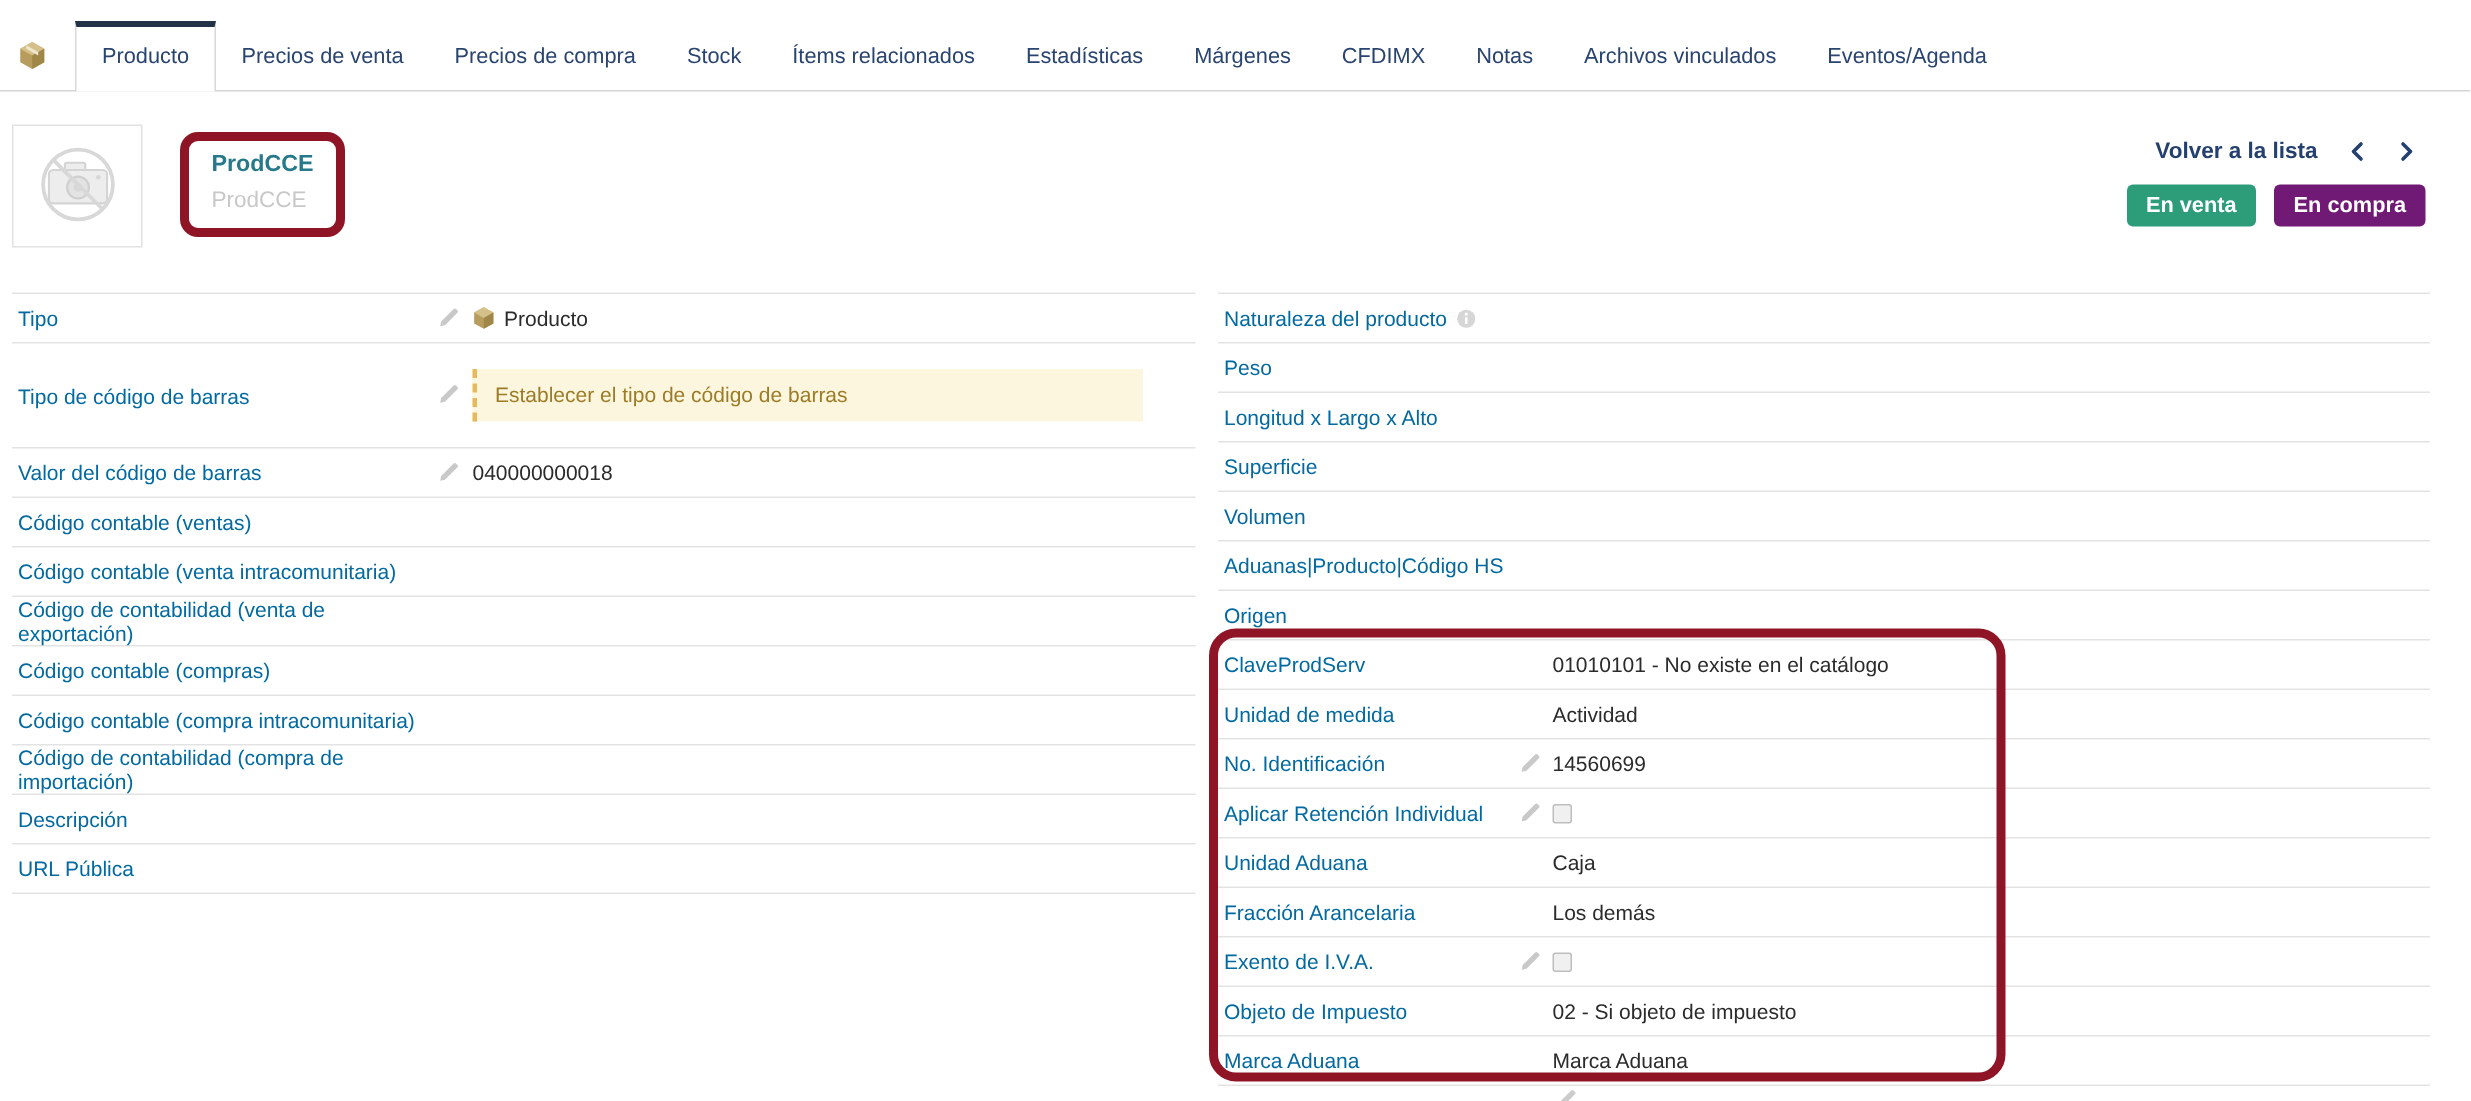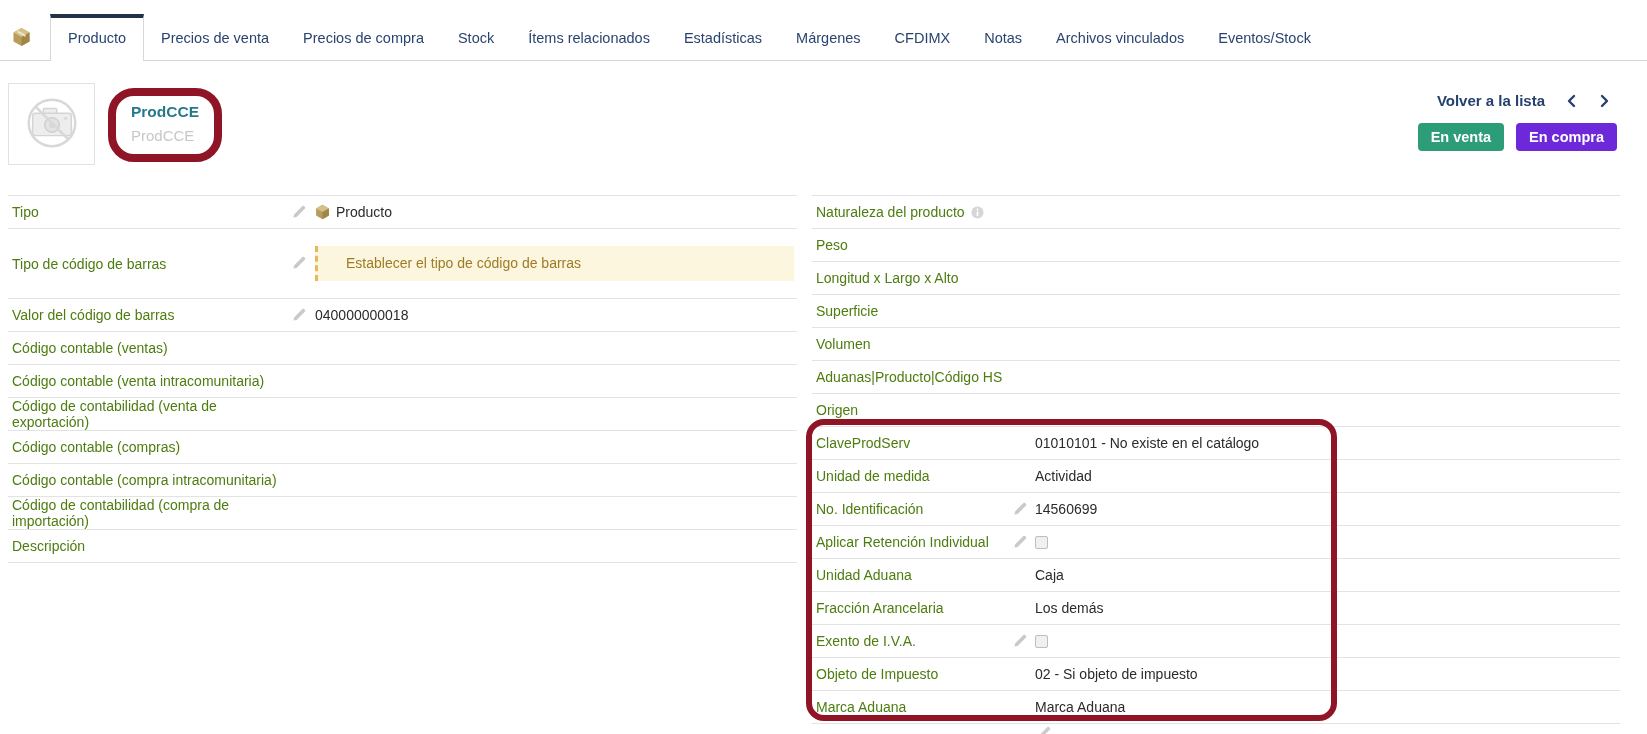--- a/index.html
+++ b/index.html
@@ -23,22 +23,22 @@
     background:#fff;border-top:4px solid #223247;
     border-left:1px solid #d8d8d8;border-right:1px solid #d8d8d8;
     height:47px;margin-bottom:-1px;
   }
   
   .photo{
     position:absolute;left:8px;top:83px;width:87px;height:82px;box-sizing:border-box;
     border:1px solid #e2e2e2;background:#fff;display:flex;align-items:center;justify-content:center;
   }
   .ref-block{
-    position:absolute;left:108px;top:88px;box-sizing:border-box;
-    border:8px solid #14b8a6;border-radius:26px;background:#fff;
+    position:absolute;left:120px;top:88px;box-sizing:border-box;
+    border:6px solid #14b8a6;border-radius:12px;background:#fff;
     padding:7px 15px 9px 15px;min-width:106px;
   }
   .ref-line{font-size:15.5px;font-weight:bold;color:#26798a;line-height:18px;}
   .label-line{font-size:15px;color:#c8c8c8;line-height:18px;margin-top:6px;}
   .back-row{
     position:absolute;top:92px;right:36px;display:flex;align-items:center;gap:20px;
   }
   .back-link{font-size:15px;font-weight:bold;color:#24406e;cursor:pointer;white-space:nowrap;}
   .chev{display:flex;align-items:center;cursor:pointer;}
   .badges{position:absolute;top:123px;right:30px;display:flex;gap:12px;}
@@ -48,30 +48,30 @@
   }
   
   .ftable{position:absolute;top:195px;border-top:1px solid #e3e3e3;box-sizing:border-box;}
   .ftable.left{left:8px;width:789px;}
   .ftable.right{left:812px;width:808px;}
   .frow{
     display:flex;align-items:center;min-height:33px;box-sizing:border-box;
     border-bottom:1px solid #e3e3e3;font-size:14px;
   }
   .frow.tall{min-height:70px;align-items:center;}
-  .flabel{color:#4d7c0f;display:flex;align-items:center;gap:6px;padding-left:4px;box-sizing:border-box;}
+  .flabel{color:#0369a1;display:flex;align-items:center;gap:6px;padding-left:4px;box-sizing:border-box;}
   .left .flabel{flex:0 0 283px;}
   .right .flabel{flex:0 0 200px;}
   .pslot{display:flex;align-items:center;}
   .left .pslot{flex:0 0 24px;}
   .right .pslot{flex:0 0 23px;}
   .fvalue{color:#2b2b2b;display:flex;align-items:center;gap:6px;}
   .warning-box{
     background:#fcf6de;border-left:3px dashed #e6b95f;color:#9c7c26;
-    padding:9px 28px;width:420px;line-height:17px;
+    padding:9px 12px;width:420px;line-height:17px;
   }
   .checkbox{
     width:13px;height:13px;box-sizing:border-box;border:1px solid #bdbdbd;
     background:#f0f0f0;border-radius:2px;display:inline-block;
   }
   
   .annotation-box{
     position:absolute;left:806px;top:419px;width:531px;height:302px;box-sizing:border-box;
     border:6px solid #8f1526;border-radius:18px;pointer-events:none;
   }
@@ -95,21 +95,21 @@
         <div class="tab active">Producto</div>
         <div class="tab">Precios de venta</div>
         <div class="tab">Precios de compra</div>
         <div class="tab">Stock</div>
         <div class="tab">Ítems relacionados</div>
         <div class="tab">Estadísticas</div>
         <div class="tab">Márgenes</div>
         <div class="tab">CFDIMX</div>
         <div class="tab">Notas</div>
         <div class="tab">Archivos vinculados</div>
-        <div class="tab">Eventos/Stock</div>
+        <div class="tab">Eventos/Agenda</div>
       </div>
   </div>
 
   <div class="photo">
     <svg width="62" height="56" viewBox="0 0 64 56">
       <rect x="23" y="12" width="14" height="7" rx="1.5" fill="#ededed" stroke="#d4d4d4" stroke-width="1.5"></rect>
       <rect x="12" y="17" width="40" height="23" rx="3" fill="#ededed" stroke="#d4d4d4" stroke-width="1.5"></rect>
       <circle cx="32" cy="29" r="7.5" fill="#e3e3e3" stroke="#cfcfcf" stroke-width="1.5"></circle>
       <circle cx="32" cy="29" r="3" fill="#d8d8d8"></circle>
       <circle cx="46" cy="22" r="1.6" fill="#d8d8d8"></circle>
@@ -132,21 +132,21 @@
     </span>
     <span class="chev">
       <svg width="13" height="14" viewBox="0 0 13 14">
           <polyline points="4,2 9,7 4,12" fill="none" stroke="#24406e" stroke-width="2.4" stroke-linecap="round" stroke-linejoin="round"></polyline>
         </svg>
     </span>
   </div>
 
   <div class="badges">
     <span class="badge" style="background: rgb(44, 157, 120);">En venta</span>
-    <span class="badge" style="background: #6d28d9;">En compra</span>
+    <span class="badge" style="background: #701a75;">En compra</span>
   </div>
 
   <div class="ftable left">
       <div class="frow">
         <div class="flabel">Tipo</div>
         <div class="pslot">
           <svg width="15" height="15" viewBox="0 0 16 16" style="cursor:pointer">
             <path d="M12.2 1.1c.5-.5 1.2-.5 1.7 0l1 1c.5.5.5 1.2 0 1.7L6 12.7l-3.4.7.7-3.4z" fill="#c9c9c9"></path>
           </svg>
         </div>
@@ -207,20 +207,25 @@
       <div class="frow">
         <div class="flabel">Código de contabilidad (compra de importación)</div>
         <div class="pslot"></div>
         <div class="fvalue"></div>
       </div>
       <div class="frow">
         <div class="flabel">Descripción</div>
         <div class="pslot"></div>
         <div class="fvalue"></div>
       </div>
+      <div class="frow">
+        <div class="flabel">URL Pública</div>
+        <div class="pslot"></div>
+        <div class="fvalue"></div>
+      </div>
     </div>
   <div class="ftable right">
       <div class="frow">
         <div class="flabel">Naturaleza del producto<svg width="13" height="13" viewBox="0 0 14 14">
             <circle cx="7" cy="7" r="6.5" fill="#d6d6d6"></circle>
             <rect x="6.1" y="5.9" width="1.8" height="4.8" fill="#fff"></rect>
             <circle cx="7" cy="3.7" r="1.1" fill="#fff"></circle>
           </svg></div>
         <div class="pslot"></div>
         <div class="fvalue"></div>

